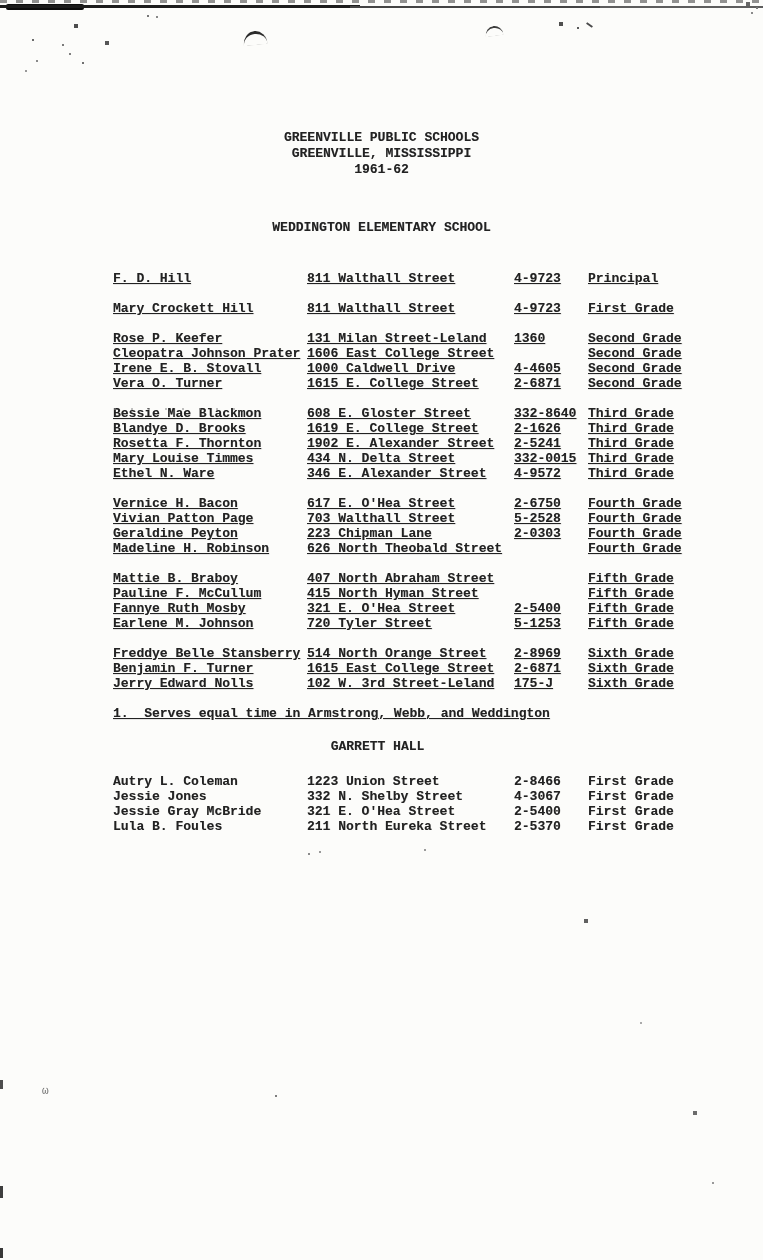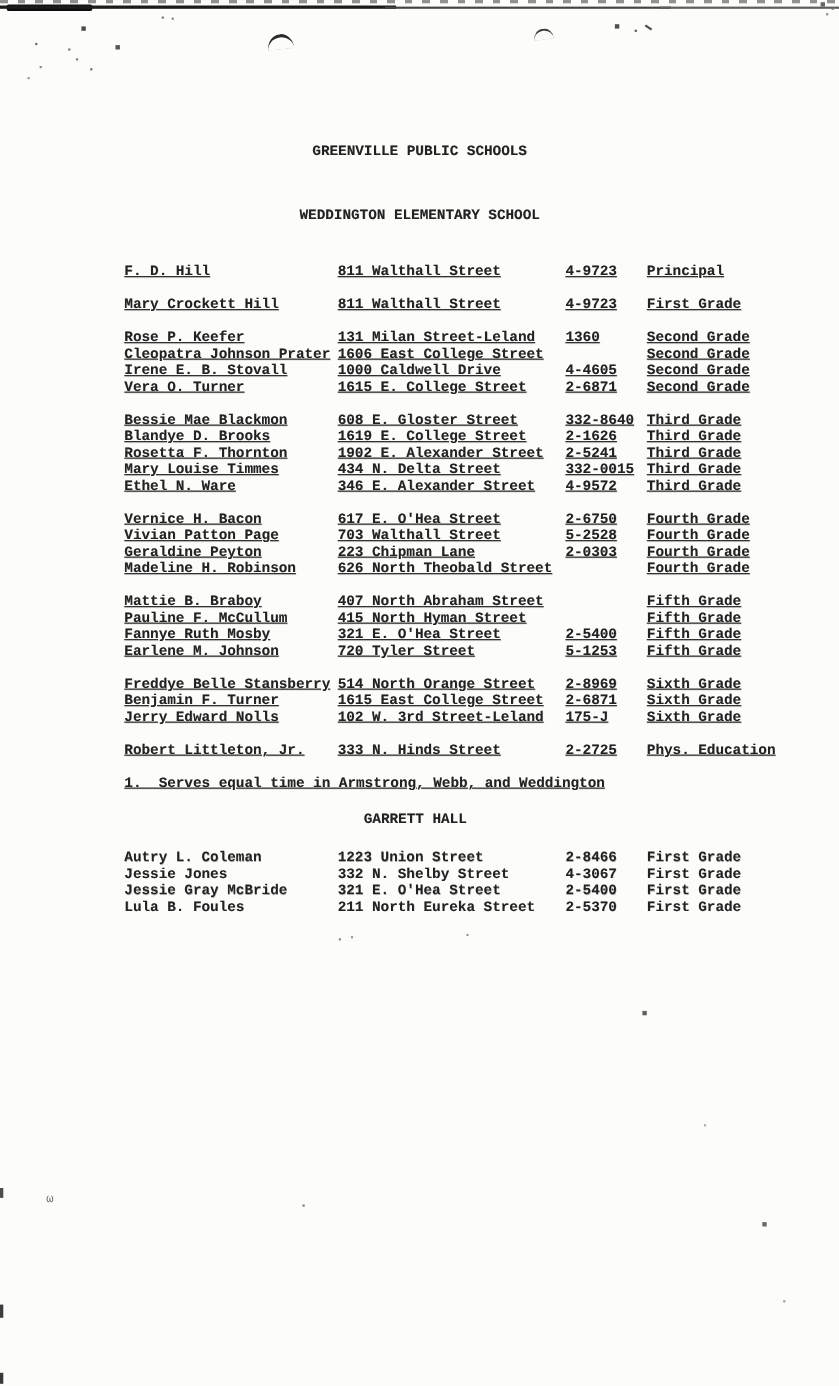--- a/index.html
+++ b/index.html
@@ -88,20 +88,22 @@
     <div class="art art-dotrow"></div>
     <div class="art art-specks-bottom"></div>
     <div class="art art-omega">ω</div>
     <div class="art art-edge1"></div>
     <div class="art art-edge2"></div>
     <div class="art art-edge3"></div>
   </div>
 
   <header class="doc-header">
     <div class="header-line">GREENVILLE PUBLIC SCHOOLS</div>
+    <div class="header-line">GREENVILLE, MISSISSIPPI</div>
+    <div class="header-line">1961-62</div>
   </header>
 
   <main id="faculty-sections">
       <section class="section section-weddington">
         <div class="section-title-wrap"><div class="section-title">WEDDINGTON ELEMENTARY SCHOOL</div></div>
         <div class="section-body">
           <div class="row-group">
             <div class="row">
               <span class="col col-name">F. D. Hill</span>
               <span class="col col-address">811 Walthall Street</span>
@@ -238,28 +240,20 @@
               <span class="col col-name">Benjamin F. Turner</span>
               <span class="col col-address">1615 East College Street</span>
               <span class="col col-phone">2-6871</span>
               <span class="col col-position">Sixth Grade</span>
             </div>
             <div class="row">
               <span class="col col-name">Jerry Edward Nolls</span>
               <span class="col col-address">102 W. 3rd Street-Leland</span>
               <span class="col col-phone">175-J</span>
               <span class="col col-position">Sixth Grade</span>
-            </div>
-          </div>
-          <div class="row-group">
-            <div class="row">
-              <span class="col col-name">Robert Littleton, Jr.</span>
-              <span class="col col-address">333 N. Hinds Street</span>
-              <span class="col col-phone">2-2725</span>
-              <span class="col col-position">Phys. Education</span>
             </div>
           </div>
           <div class="note">1.  Serves equal time in Armstrong, Webb, and Weddington</div>
         </div>
       </section>
       <section class="section section-garrett-hall">
         <div class="section-title-wrap"><div class="section-title">GARRETT HALL</div></div>
         <div class="section-body">
           <div class="row-group">
             <div class="row">

